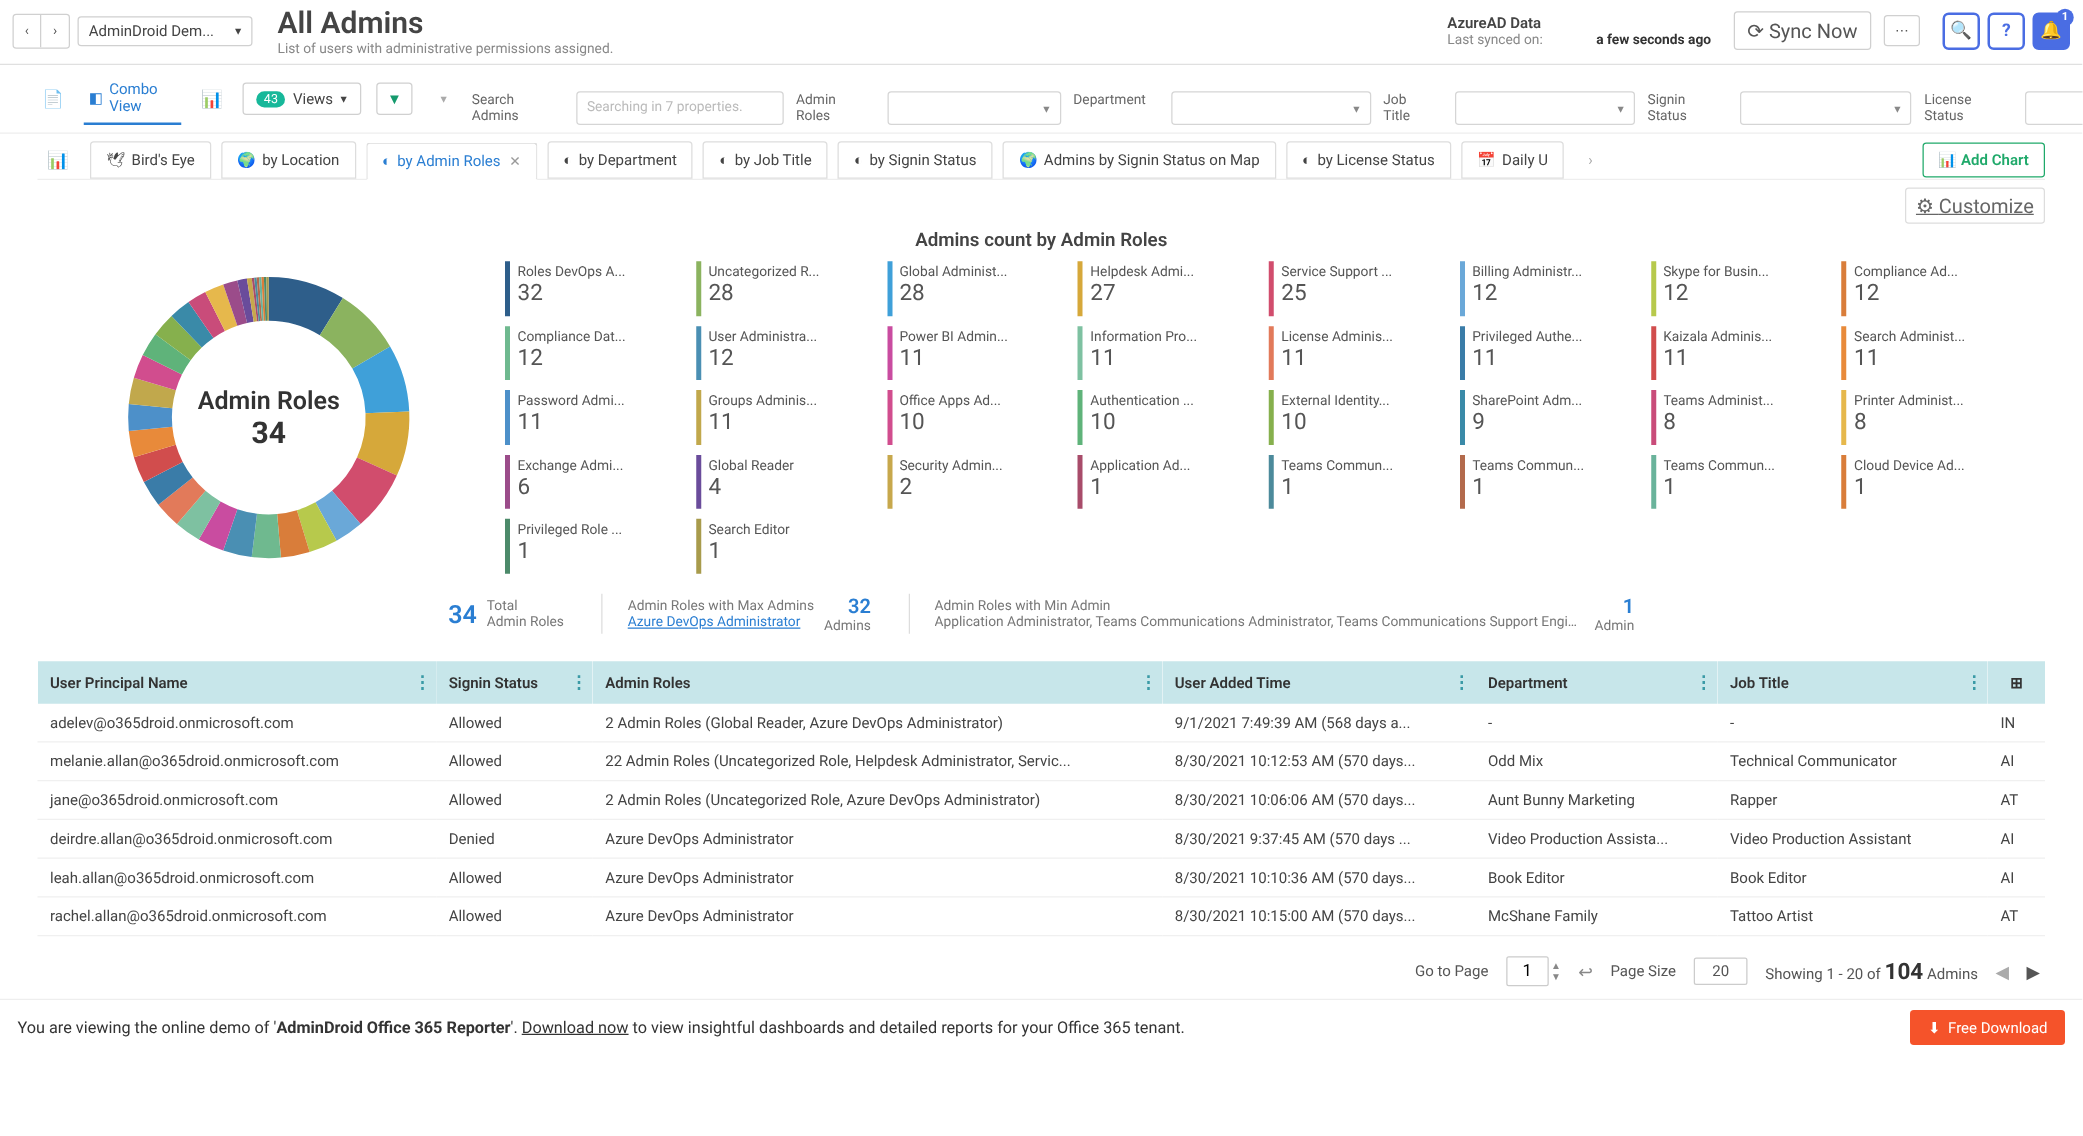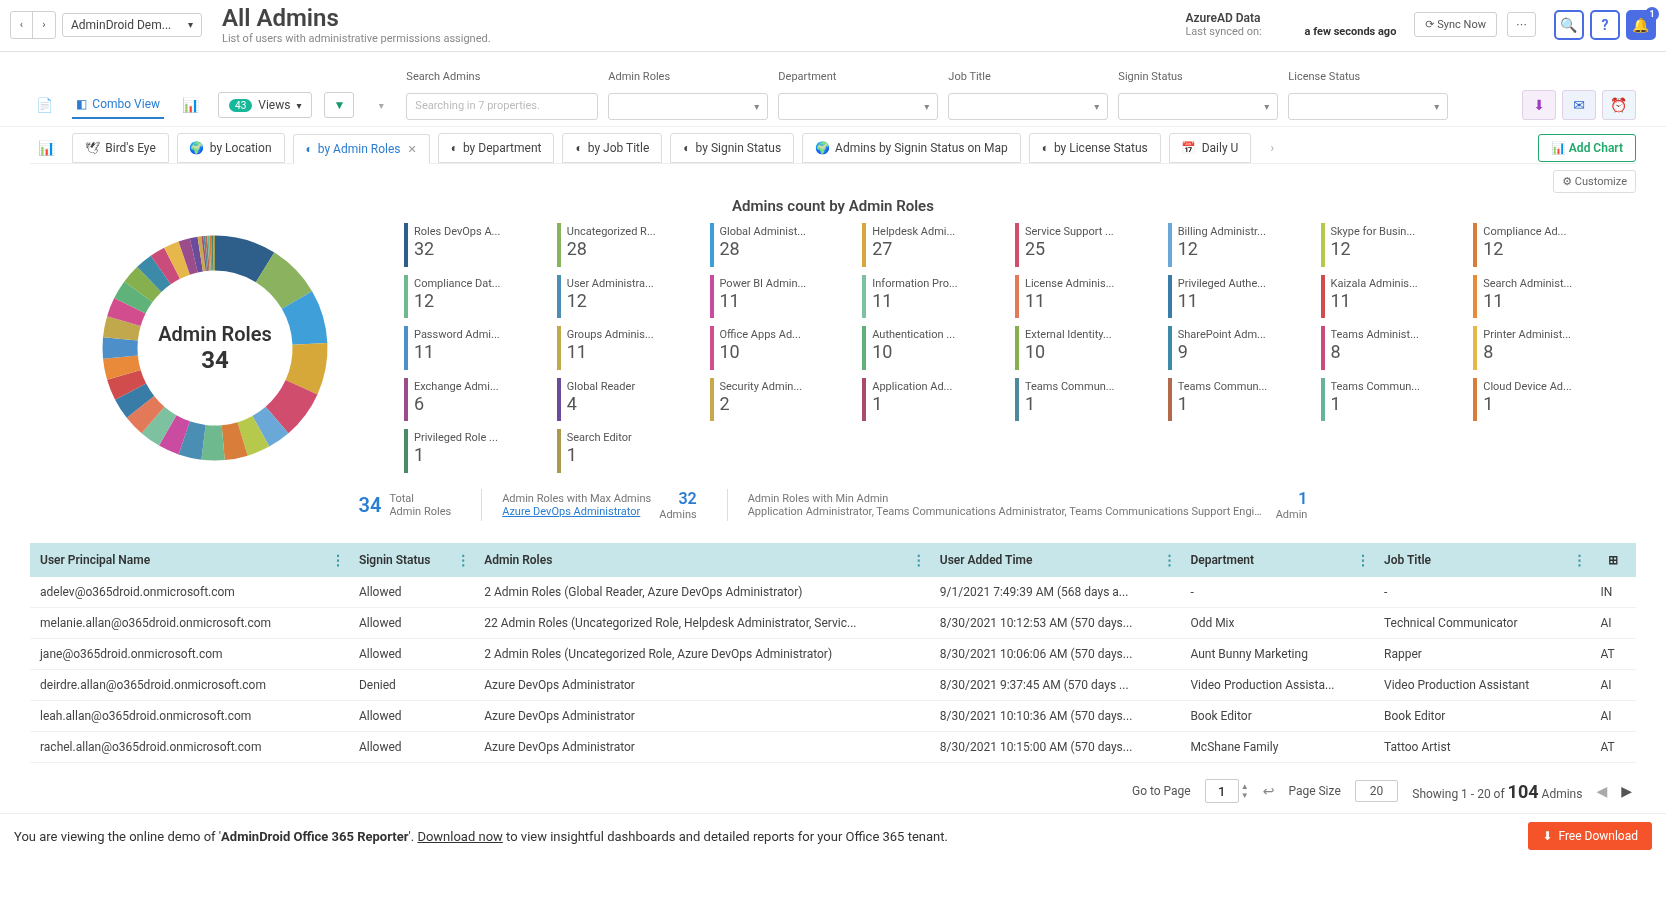--- a/index.html
+++ b/index.html
@@ -14,56 +14,56 @@
 .nav-btns button:first-child { border-right:1px solid #d0d0d0; }
 .tenant-sel { display:flex; align-items:center; border:1px solid #d0d0d0; border-radius:3px; padding:4px 8px; gap:6px; font-size:12px; color:#444; width:140px; }
 .tenant-sel .arrow { margin-left:auto; font-size:10px; }
 .title-block { margin-left:14px; }
 .title-block h1 { font-size:24px; font-weight:600; color:#444; }
 .title-block .sub { font-size:11px; color:#888; }
 .sync-block { margin-left:auto; text-align:left; }
 .sync-block .src { font-weight:600; font-size:12px; color:#444; }
 .sync-block .time { font-size:11px; color:#888; }
 .sync-block .time b { color:#333;margin-left:40px; }
-.sync-btn { border:1px solid #d0d0d0; border-radius:3px; padding:5px 10px; font-size:11px; color:#555; margin-left:12px; }
+.sync-btn { border:1px solid #d0d0d0; border-radius:3px; padding:5px 10px; font-size:16px; color:#555; margin-left:12px; }
 .more-btn { border:1px solid #d0d0d0; border-radius:3px; padding:5px 8px; font-size:11px; color:#555; margin-left:4px; }
 .top-icons { display:flex; gap:6px; margin-left:12px; }
 .sq-icon { width:30px; height:30px; border:2px solid #4a6de3; border-radius:5px; display:flex; align-items:center; justify-content:center; font-size:14px; color:#4a6de3; font-weight:bold; position:relative; }
 .sq-icon.bell { background:#4a6de3; color:#fff; }
 .sq-icon .badge { position:absolute; top:-5px; right:-5px; background:#4a6de3; color:#fff; border-radius:50%; width:14px; height:14px; font-size:9px; display:flex; align-items:center;justify-content:center; }
 
 
 .toolbar2 { display:flex; align-items:flex-end; padding:6px 30px 6px 30px; gap:10px; border-bottom:1px solid #eee; }
 .tb-left { display:flex; align-items:center; gap:12px; }
 .tb-icon-btn { width:30px; height:30px; display:flex; align-items:center; justify-content:center; color:#555; font-size:14px; }
 .combo-view { display:flex; align-items:center; gap:5px; color:#2a7ed2; font-size:12px; border-bottom:2px solid #2a7ed2; padding:6px 4px; }
 .views-dd { border:1px solid #d0d0d0; border-radius:3px; padding:5px 10px; display:flex; align-items:center; gap:6px; font-size:12px; color:#444; }
 .views-dd .pill { background:#17b89a;color:#fff;border-radius:9px;padding:1px 6px;font-size:10px;font-weight:normal; }
 .filter-btn { border:1px solid #d0d0d0; border-radius:3px; padding:5px 8px; display:flex; align-items:center; gap:4px; font-size:12px; color:#159a6d; }
-.filt-grp { display:flex;flex-direction:column; gap:10px;margin-top:12px; }
+.filt-grp { display:flex;flex-direction:row; gap:20px;margin-top:12px; }
 .filt-grp label { font-size:11px; color:#666; margin-bottom:0px; }
 .filt-input { border:1px solid #d5d5d5; border-radius:3px; padding:5px 8px; font-size:11px; color:#888; background:#fff; height:27px; }
 .filt-select { width:160px; display:flex; justify-content:space-between; align-items:center; }
 .tb-right { margin-left:auto; display:flex; gap:6px; align-items:flex-end; }
 .act-btn { width:34px; height:30px; border:1px solid #e0d0e8; border-radius:3px; display:flex; align-items:center; justify-content:center; font-size:14px; }
 .act-btn.dl { background:#f6eef9; color:#9b3fbf; }
 .act-btn.mail { background:#eef2fb; color:#2a65c9; }
 .act-btn.clk { background:#eef6fb; color:#2a8fc9; }
 
 
 .chart-row { padding:6px 30px; }
 .chart-tabs { display:flex; align-items:center; gap:8px; border-bottom:1px solid #eee; }
 .chart-tabs .ct-btn { border:1px solid #ddd; border-radius:3px 3px 0 0; padding:7px 12px; display:flex; align-items:center; gap:5px; font-size:12px; color:#444; background:#fff; white-space:nowrap; }
 .chart-tabs .ct-btn.active { color:#2a7ed2; border-bottom:1px solid #fff; position:relative; top:1px; }
 .chart-tabs .ct-btn .close { font-size:11px; color:#999; margin-left:2px; }
 .chart-tabs .nav { width:26px; text-align:center; font-size:12px; color:#aaa; }
 .chart-tabs .gear { width:34px; text-align:center; font-size:14px; color:#666; }
 .chart-tabs .spacer { flex:1; }
 .add-chart { border:1px solid #1fa96a; color:#1fa96a; border-radius:3px; padding:6px 12px; font-size:12px; font-weight:600; }
-.customize { border:1px solid #ddd; border-radius:3px; padding:4px 8px; font-size:11px; color:#666; margin-left:auto; display:block; margin-top:6px; }
+.customize { border:1px solid #ddd; border-radius:3px; padding:4px 8px; font-size:16px; color:#666; margin-left:auto; display:block; margin-top:6px;text-decoration:underline; }
 
 
 .chart-title { text-align:center; font-size:15px; font-weight:600; color:#444; margin:4px 0 8px; }
 .chart-body { display:flex; gap:24px; padding:0 20px 10px; }
 .donut-wrap { width:330px; display:flex; align-items:center; justify-content:center; position:relative; }
 .donut-wrap svg { width:250px; height:250px; }
 .donut-center { position:absolute; text-align:center; }
 .donut-center .lbl { font-size:20px; font-weight:600; color:#333; }
 .donut-center .num { font-size:24px; font-weight:700; color:#333; }
 .tiles { flex:1; display:grid; grid-template-columns:repeat(8,1fr); gap:8px 10px; }

